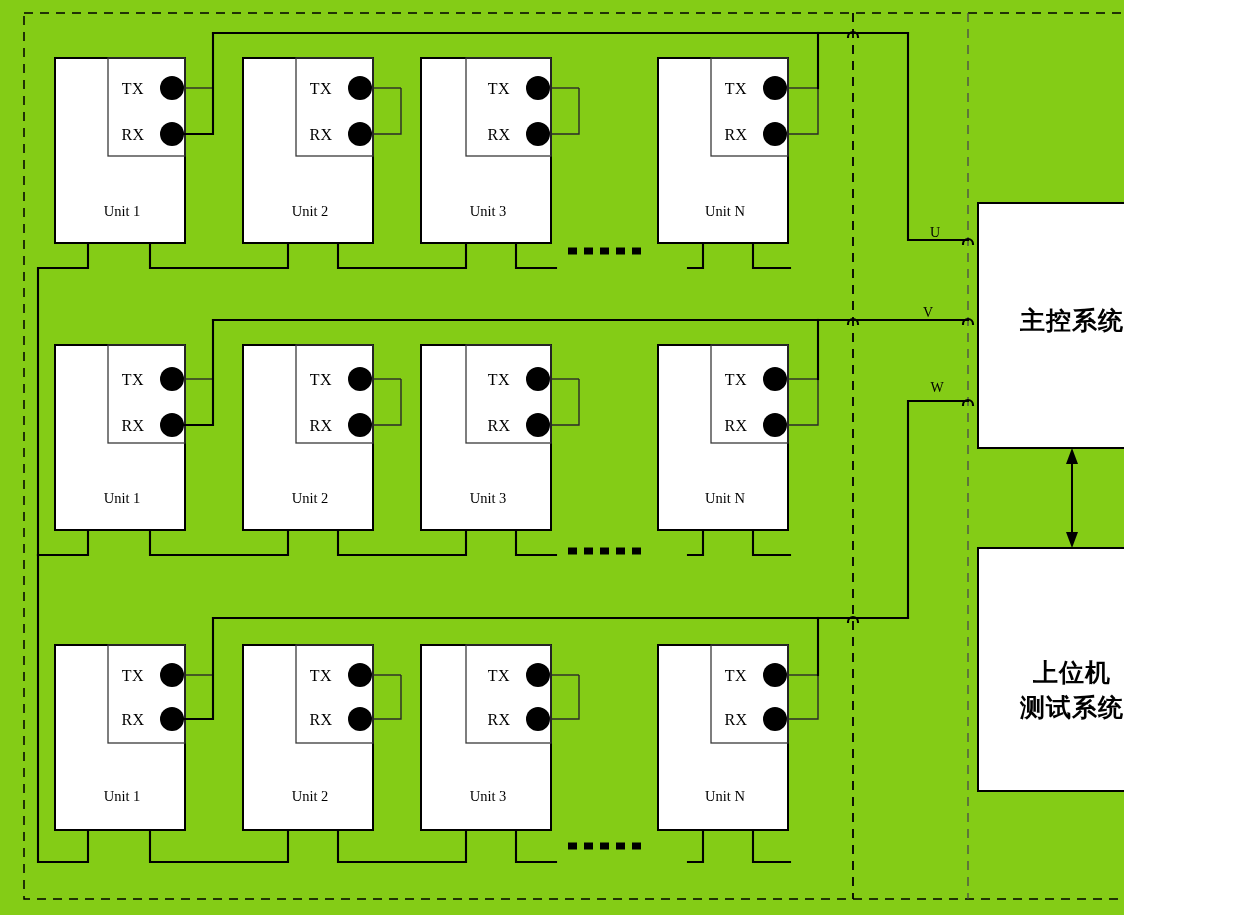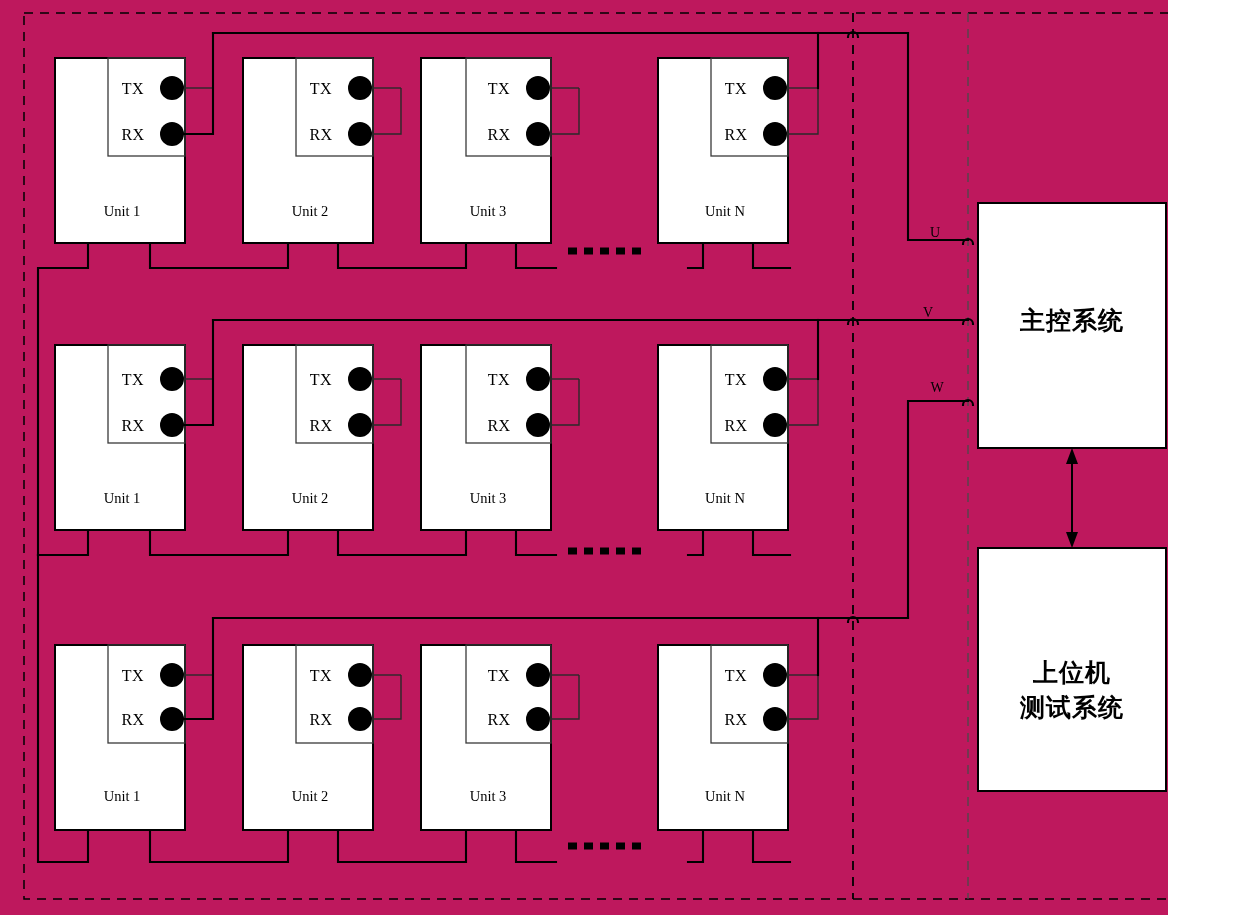--- a/index.html
+++ b/index.html
@@ -7,23 +7,22 @@
     padding: 0;
     background: #ffffff;
   }
   body {
     font-family: "Liberation Serif", "DejaVu Serif", serif;
   }
   #diagram-root {
     position: relative;
     width: 1124px;
     height: 915px;
-    background: #be185d;
+    background: #84cc16;
     overflow: hidden;
-    padding-left: 44px;
   }
   svg.layer {
     position: absolute;
     top: 0;
     left: 0;
     width: 1240px;
     height: 915px;
   }
   .wire {
     stroke: #000000;

